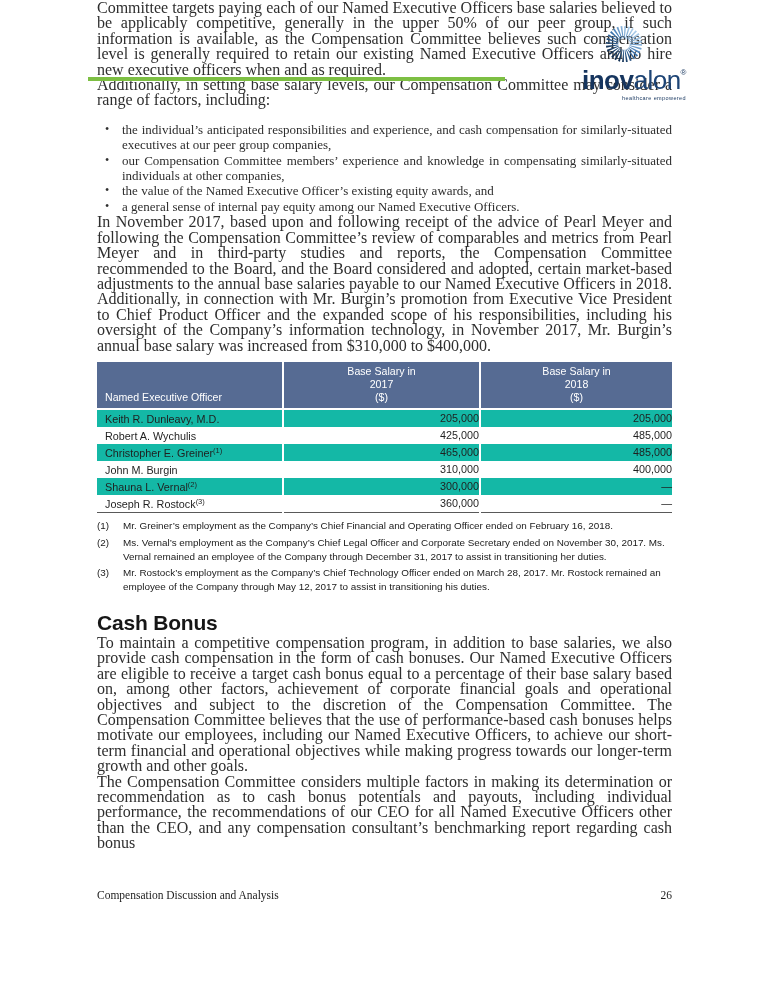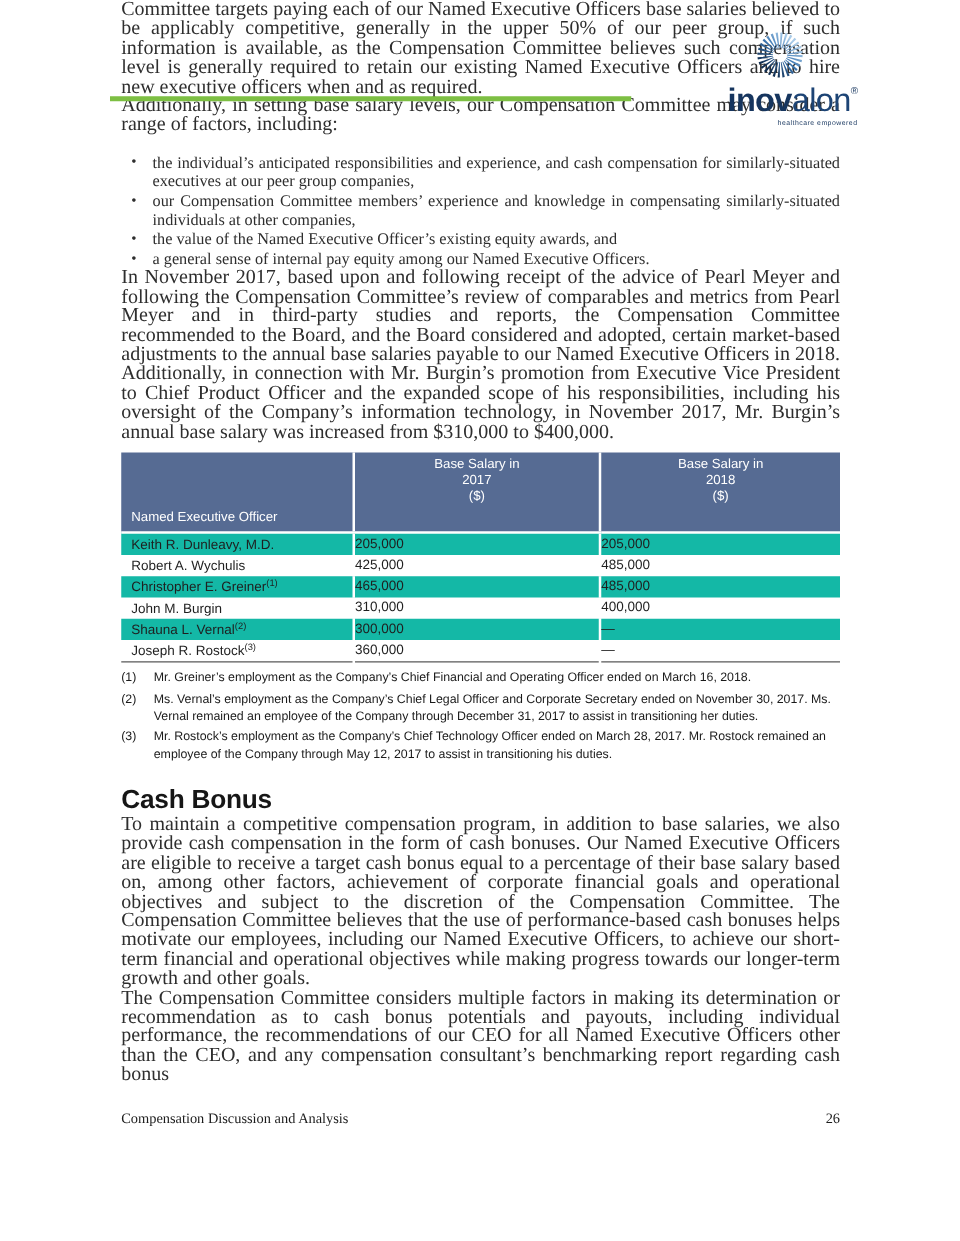--- a/index.html
+++ b/index.html
@@ -95,30 +95,30 @@
     background: #566b93;
     color: #ffffff;
     font-weight: 400;
     font-size: 10.6px;
     line-height: 13px;
     height: 42px;
     vertical-align: bottom;
     border-bottom: 2px solid #ffffff;
   }
   tr.head th.c1 { text-align: left; padding: 0 0 4px 8px; }
-  tr.head th.c2, tr.head th.c3 { text-align: center; padding-bottom: 21px; border-left: 2px solid #ffffff; }
+  tr.head th.c2, tr.head th.c3 { text-align: center; padding-bottom: 4px; border-left: 2px solid #ffffff; }
   tr.head th span { display: block; }
   tr.data td {
     font-size: 10.8px;
     height: 17px;
     color: #1f1f1f;
     vertical-align: middle;
   }
   tr.data td.c1 { text-align: left; padding-left: 8px; }
-  tr.data td.c2, tr.data td.c3 { text-align: left; border-left: 2px solid #ffffff; }
+  tr.data td.c2, tr.data td.c3 { text-align: right; border-left: 2px solid #ffffff; }
   tr.data.stripe td { background: #14b8a6; }
   tr.data sup { font-size: 7.5px; vertical-align: 4px; }
 
   
   .footnotes {
     margin-top: 6px;
     font-family: "Liberation Sans", sans-serif;
     font-size: 9.9px;
     line-height: 13.8px;
     color: #1a1a1a;
@@ -234,21 +234,21 @@
         <td class="c1"><span>Joseph R. Rostock</span><sup>(3)</sup></td>
         <td class="c2">360,000</td>
         <td class="c3">—</td>
       </tr>
     </tbody>
       </table>
 
     <div class="footnotes">
       <div class="footnote">
         <span class="marker">(1)</span>
-        <span class="fn-text">Mr. Greiner’s employment as the Company’s Chief Financial and Operating Officer ended on March 16, 2018.</span>
+        <span class="fn-text">Mr. Greiner’s employment as the Company’s Chief Financial and Operating Officer ended on February 16, 2018.</span>
       </div>
       <div class="footnote">
         <span class="marker">(2)</span>
         <span class="fn-text">Ms. Vernal’s employment as the Company’s Chief Legal Officer and Corporate Secretary ended on November 30, 2017. Ms. Vernal remained an employee of the Company through December 31, 2017 to assist in transitioning her duties.</span>
       </div>
       <div class="footnote">
         <span class="marker">(3)</span>
         <span class="fn-text">Mr. Rostock’s employment as the Company’s Chief Technology Officer ended on March 28, 2017. Mr. Rostock remained an employee of the Company through May 12, 2017 to assist in transitioning his duties.</span>
       </div>
     </div>

